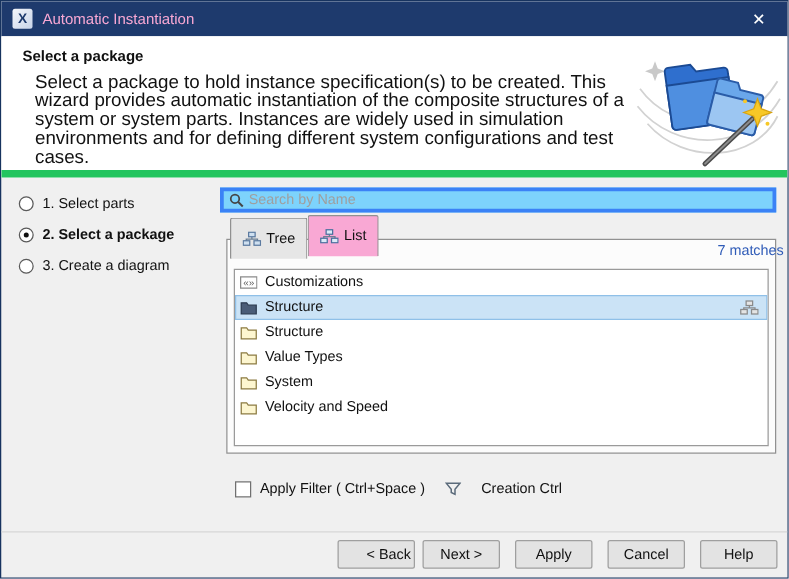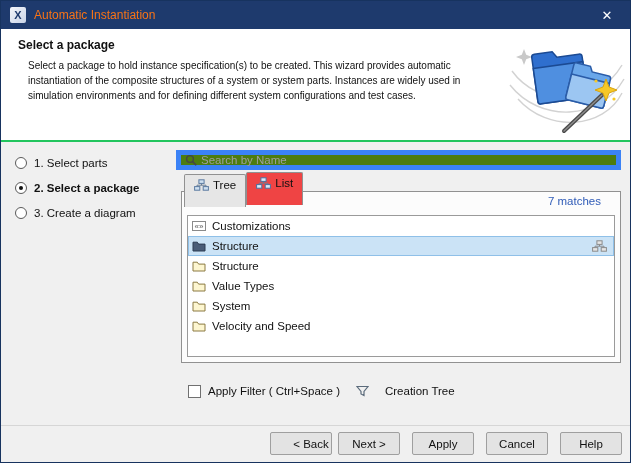--- a/index.html
+++ b/index.html
@@ -13,73 +13,73 @@
   .titlebar {
     position:absolute; top:0; left:0; width:100%; height:28px;
     background:#1e3a6d; display:flex; align-items:center; padding-left:9px;
   }
   .logo {
     width:16px; height:16px; margin-right:8px; border-radius:2px;
     background:linear-gradient(135deg,#f4f6fa,#c9d4e8);
     color:#1e3a6d; font-size:11px; font-weight:bold;
     display:flex; align-items:center; justify-content:center;
   }
-  .titletext { color:#f97316; font-size:12px; }
+  .titletext { color:#f9a8d4; font-size:12px; }
   .closebtn {
     position:absolute; right:0; top:0; width:46px; height:28px;
     display:flex; align-items:center; justify-content:center;
     color:#ffffff; font-size:13px; cursor:default;
   }
   
   .header {
     position:absolute; top:28px; left:0; width:100%; height:113px;
-    background:#ffffff; border-bottom:2px solid #22c55e;
+    background:#ffffff; border-bottom:6px solid #22c55e;
   }
   .header-title { position:absolute; left:17px; top:9px; font-size:12px; font-weight:bold; }
   .header-desc {
     position:absolute; left:27px; top:29px; width:478px;
-    font-size:10px; line-height:15px; color:#111;
+    font-size:15px; line-height:15px; color:#111;
   }
   .wizard-graphic { position:absolute; right:4px; top:2px; }
   
   .steps { position:absolute; left:14px; top:149px; }
   .step { display:flex; align-items:center; height:25px; font-size:11.5px; cursor:default; }
   .radio {
     width:12px; height:12px; border:1px solid #5a5a5a; border-radius:50%;
     background:#fff; margin-right:7px; position:relative; flex:none;
   }
   .radio.on::after {
     content:""; position:absolute; left:3px; top:3px; width:4px; height:4px;
     border-radius:50%; background:#111;
   }
   .step.selected .steplabel { font-weight:bold; }
   
   .search {
     position:absolute; left:175px; top:149px; width:445px; height:20px;
-    background:#4d7c0f; border:5px solid #3b82f6; display:flex; align-items:center;
+    background:#7dd3fc; border:3px solid #3b82f6; display:flex; align-items:center;
   }
   .search svg { margin:0 3px 0 4px; flex:none; }
   .search input {
     border:none; outline:none; flex:1; height:16px;
     font-size:11.5px; font-family:inherit; color:#222; background:transparent;
   }
   .search input::placeholder { color:#9f9f9f; }
   
   .tabs { position:absolute; left:183px; top:171px; display:flex; z-index:3; }
   .tab {
-    display:flex; align-items:flex-end; gap:4px; padding:16px 9px;
+    display:flex; align-items:center; gap:4px; padding:16px 9px;
     font-size:11.5px; border:1px solid #919191; border-bottom:none;
     border-radius:2px 2px 0 0; background:#e6e6e6; margin-top:2px; height:18px; cursor:default;
   }
-  .tab.active { background:#ef4444; margin-top:0; height:20px; }
+  .tab.active { background:#f9a8d4; margin-top:0; height:20px; }
   .panel {
     position:absolute; left:180px; top:190px; width:440px; height:172px;
     background:#fcfcfc; border:1px solid #919191; z-index:1;
   }
-  .matches { position:absolute; right:29px; top:194px; font-size:11.5px; color:#2f5bb7; z-index:2; }
+  .matches { position:absolute; right:3px; top:194px; font-size:11.5px; color:#2f5bb7; z-index:2; }
   
   .listbox {
     position:absolute; left:186px; top:214px; width:428px; height:142px;
     background:#ffffff; border:1px solid #9a9a9a; z-index:2; overflow:hidden;
   }
   .row {
     height:20px; display:flex; align-items:center; padding:0 4px; gap:6px;
     font-size:11.5px; cursor:default;
   }
   .row svg { flex:none; }
@@ -252,21 +252,21 @@
   </div>
 
   <div class="filter-row">
     <span class="checkbox"></span>
     <span class="apply-label">Apply Filter ( Ctrl+Space )</span>
     <span class="funnel">
       <svg width="13" height="12" viewBox="0 0 13 12">
         <path d="M1 1.5 H12 L8 6.5 V10.5 L5 9 V6.5 Z" fill="none" stroke="#5b6b7b" stroke-width="1.2"></path>
       </svg>
     </span>
-    <span>Creation Tree</span>
+    <span>Creation Ctrl</span>
   </div>
 
   <div class="btn-sep"></div>
   <button class="btn btn-back">&lt; Back</button>
   <button class="btn btn-next">Next &gt;</button>
   <button class="btn btn-finish">Apply</button>
   <button class="btn btn-cancel">Cancel</button>
   <button class="btn btn-help">Help</button>
 
 </div>

